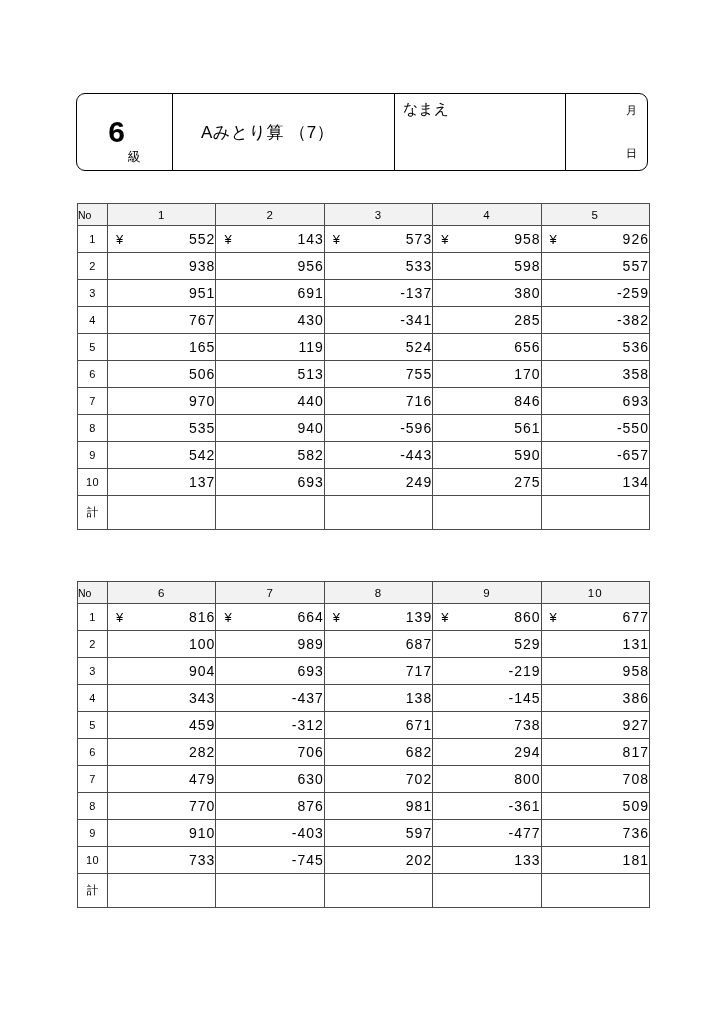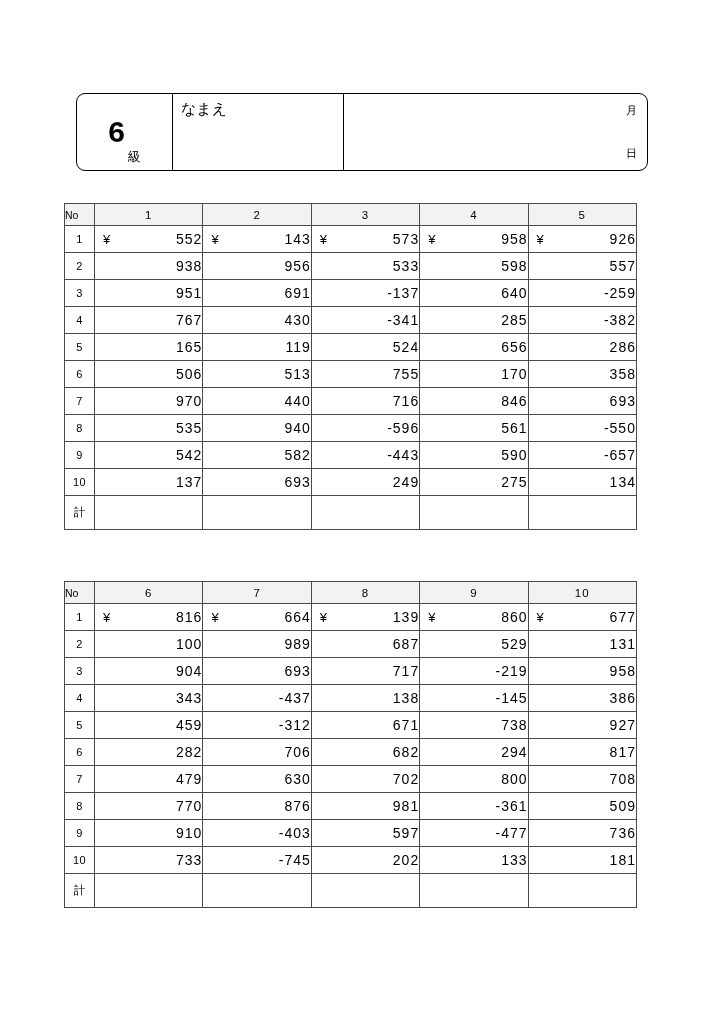--- a/index.html
+++ b/index.html
@@ -80,21 +80,21 @@
     flex-direction: column;
     justify-content: space-between;
     align-items: flex-end;
     padding: 9px 10px 9px 0;
     font-size: 11px;
   }
 
   
   .sheet {
     position: absolute;
-    left: 64px;
+    left: 77px;
     width: 572px;
     border-collapse: collapse;
     table-layout: fixed;
   }
   #table-1 { top: 203px; }
   #table-2 { top: 581px; }
 
   .sheet td, .sheet th {
     border: 1px solid #4a4a4a;
     box-sizing: border-box;
@@ -150,20 +150,21 @@
 </head>
 <body>
 
 <div class="page">
 
   <div class="header">
     <div class="header-cell grade-cell">
       <span class="grade-num">6</span>
       <span class="grade-suffix">級</span>
     </div>
+    <div class="header-cell title-cell">Aみとり算 （7）</div>
     <div class="header-cell name-cell">
       <span class="name-label">なまえ</span>
     </div>
     <div class="header-cell date-cell">
       <span>月</span>
       <span>日</span>
     </div>
   </div>
 
   <table class="sheet" id="table-1">
@@ -200,38 +201,38 @@
         <td class="cell-val">956</td>
         <td class="cell-val">533</td>
         <td class="cell-val">598</td>
         <td class="cell-val">557</td>
       </tr>
       <tr>
         <td class="row-no">3</td>
         <td class="cell-val">951</td>
         <td class="cell-val">691</td>
         <td class="cell-val">-137</td>
-        <td class="cell-val">640</td>
+        <td class="cell-val">380</td>
         <td class="cell-val">-259</td>
       </tr>
       <tr>
         <td class="row-no">4</td>
         <td class="cell-val">767</td>
         <td class="cell-val">430</td>
         <td class="cell-val">-341</td>
         <td class="cell-val">285</td>
         <td class="cell-val">-382</td>
       </tr>
       <tr>
         <td class="row-no">5</td>
         <td class="cell-val">165</td>
         <td class="cell-val">119</td>
         <td class="cell-val">524</td>
         <td class="cell-val">656</td>
-        <td class="cell-val">286</td>
+        <td class="cell-val">536</td>
       </tr>
       <tr>
         <td class="row-no">6</td>
         <td class="cell-val">506</td>
         <td class="cell-val">513</td>
         <td class="cell-val">755</td>
         <td class="cell-val">170</td>
         <td class="cell-val">358</td>
       </tr>
       <tr>

